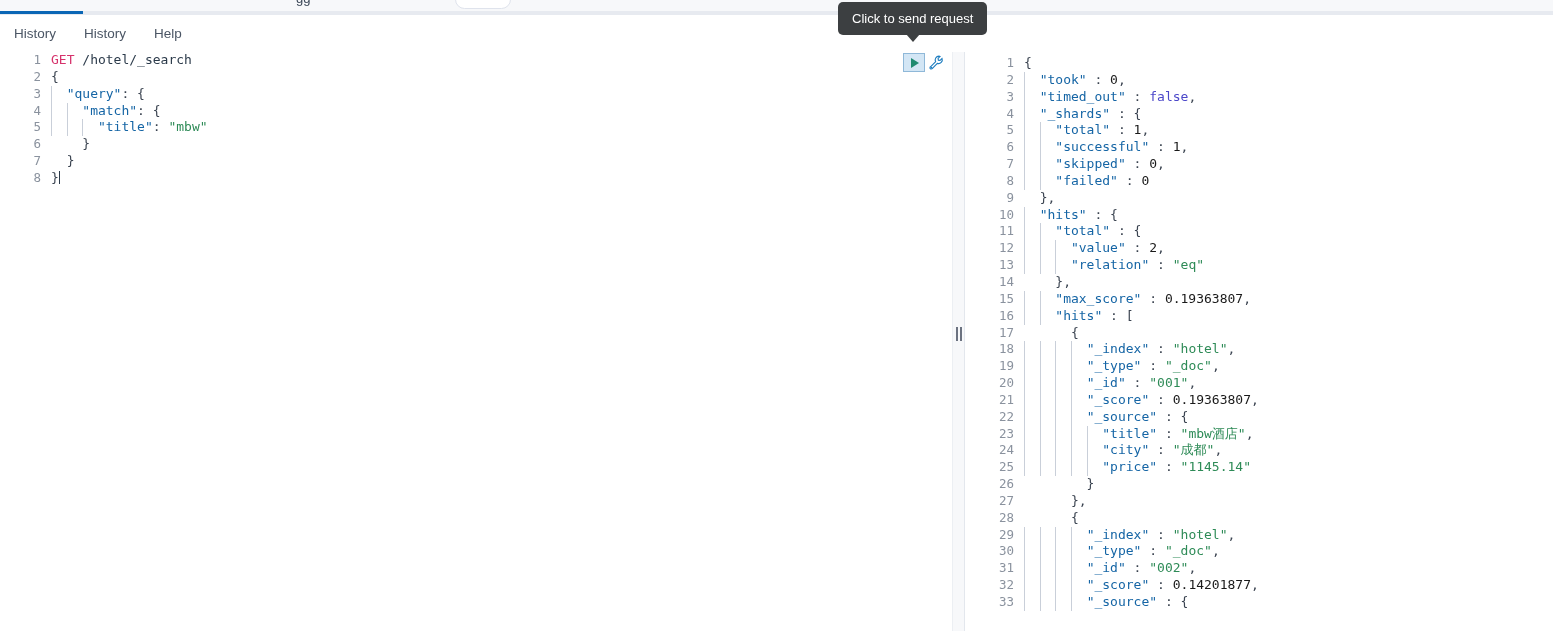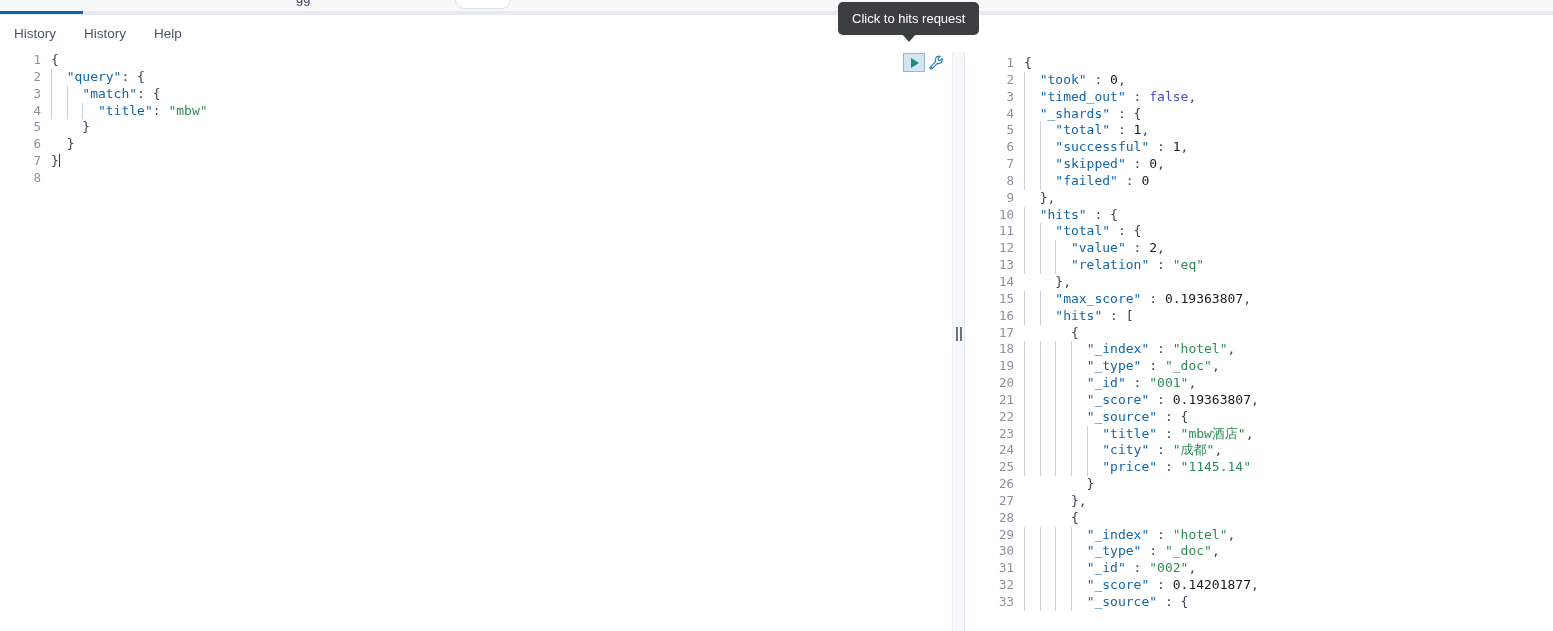--- a/index.html
+++ b/index.html
@@ -221,20 +221,21 @@
           <div class="gl">3<span class="fold">▾</span></div>
           <div class="gl">4<span class="fold">▾</span></div>
           <div class="gl">5<span class="fold"></span></div>
           <div class="gl">6<span class="fold">▴</span></div>
           <div class="gl">7<span class="fold">▴</span></div>
           <div class="gl">8<span class="fold">▴</span></div>
         </div>
     </div>
     <div class="code-area">
       <div class="lines" id="left-code">
+          <div class="ln"><span class="t-method">GET</span><span class="t-url"> /hotel/_search</span></div>
           <div class="ln"><span class="t-punct">{</span></div>
           <div class="ln"><span class="guide" style="left: 6px;"></span><span class="t-punct">  </span><span class="t-key">"query"</span><span class="t-punct">: {</span></div>
           <div class="ln"><span class="guide" style="left: 6px;"></span><span class="guide" style="left: 21.64px;"></span><span class="t-punct">    </span><span class="t-key">"match"</span><span class="t-punct">: {</span></div>
           <div class="ln"><span class="guide" style="left: 6px;"></span><span class="guide" style="left: 21.64px;"></span><span class="guide" style="left: 37.28px;"></span><span class="t-punct">      </span><span class="t-key">"title"</span><span class="t-punct">: </span><span class="t-str">"mbw"</span></div>
           <div class="ln"><span class="t-punct">    }</span></div>
           <div class="ln"><span class="t-punct">  }</span></div>
           <div class="ln"><span class="t-punct">}</span><span class="caret"></span></div>
         </div>
     </div>
     <div class="bottom-edge"></div>
@@ -245,21 +246,21 @@
       <span class="play-tri"></span>
     </div>
     <span class="wrench">
       <svg width="15" height="15" viewBox="0 0 16 16">
         <path d="M10.6 1.2a4 4 0 0 0-3.5 5.9L1.6 12.6a1.3 1.3 0 1 0 1.8 1.8l5.5-5.5a4 4 0 0 0 5-5.2L11.8 5.8 10 5.5 9.7 3.7l2.1-2.1a4 4 0 0 0-1.2-.4z" fill="none" stroke="#1f7ec0" stroke-width="1.2"></path>
         <circle cx="2.6" cy="13.4" r="0.9" fill="#1f7ec0"></circle>
       </svg>
     </span>
   </div>
 
-  <div class="tooltip">Click to hits request</div>
+  <div class="tooltip">Click to send request</div>
 
   <div class="splitter">
     <div class="splitter-grip">
       <i></i>
         <i></i>
     </div>
   </div>
 
   <div class="editor" id="right-editor">
     <div class="active-line-right"></div>

